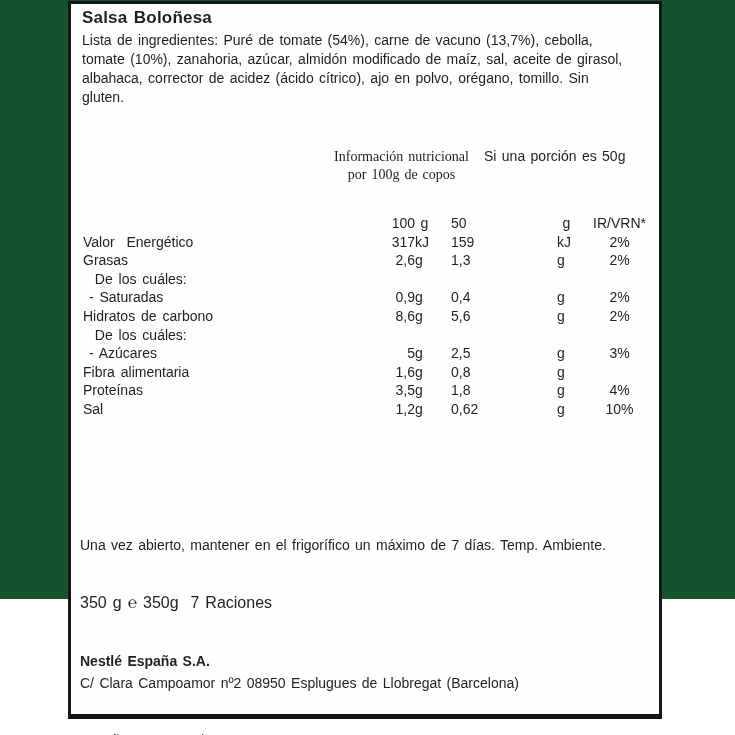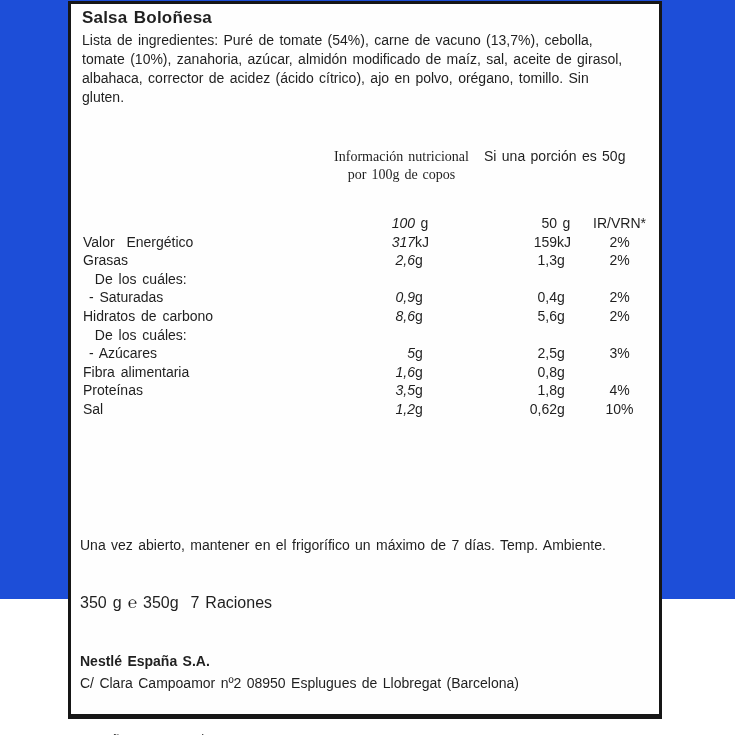--- a/index.html
+++ b/index.html
@@ -3,21 +3,21 @@
 <meta charset="utf-8">
 <style>
   * { margin: 0; padding: 0; box-sizing: border-box; }
   html, body {
     width: 735px; height: 735px;
     background: #ffffff;
     font-family: "Liberation Sans", sans-serif;
     color: #1f1f1f;
     overflow: hidden;
   }
-  .page { position: relative; width: 735px; height: 599px; background: #1d4ed8; }
+  .page { position: relative; width: 735px; height: 599px; background: #14532d; }
   .label-box {
     position: absolute;
     left: 68px; top: 1px;
     width: 594px; height: 718px;
     border: 3px solid #161616;
     border-bottom-width: 5px;
     background: #fefefe;
     word-spacing: 1.5px;
   }
   .title {
@@ -38,23 +38,23 @@
     position: absolute; left: 413px; top: 144px;
     font-size: 14px; white-space: nowrap;
   }
   .ntable {
     position: absolute; left: 12px; top: 210px;
     font-size: 14px; line-height: 18.6px;
   }
   .trow { white-space: nowrap; }
   .trow span { display: inline-block; vertical-align: top; }
   .c-label { width: 240px; white-space: pre; word-spacing: 2px; }
-  .c-n1 { width: 92px;  text-align: right; font-style: italic; }
+  .c-n1 { width: 92px;  text-align: right; }
   .c-u1 { width: 36px;  text-align: left; white-space: pre; }
-  .c-n2 { width: 106px; text-align: right; }
+  .c-n2 { width: 106px; }
   .c-u2 { width: 30px;  text-align: left; white-space: pre; }
   .c-pct { width: 65px; text-align: center; }
   .storage {
     position: absolute; left: 9px; top: 533px;
     font-size: 14px; white-space: nowrap;
   }
   .weight {
     position: absolute; left: 9px; top: 590px;
     font-size: 16px; font-weight: normal; white-space: pre;
   }

